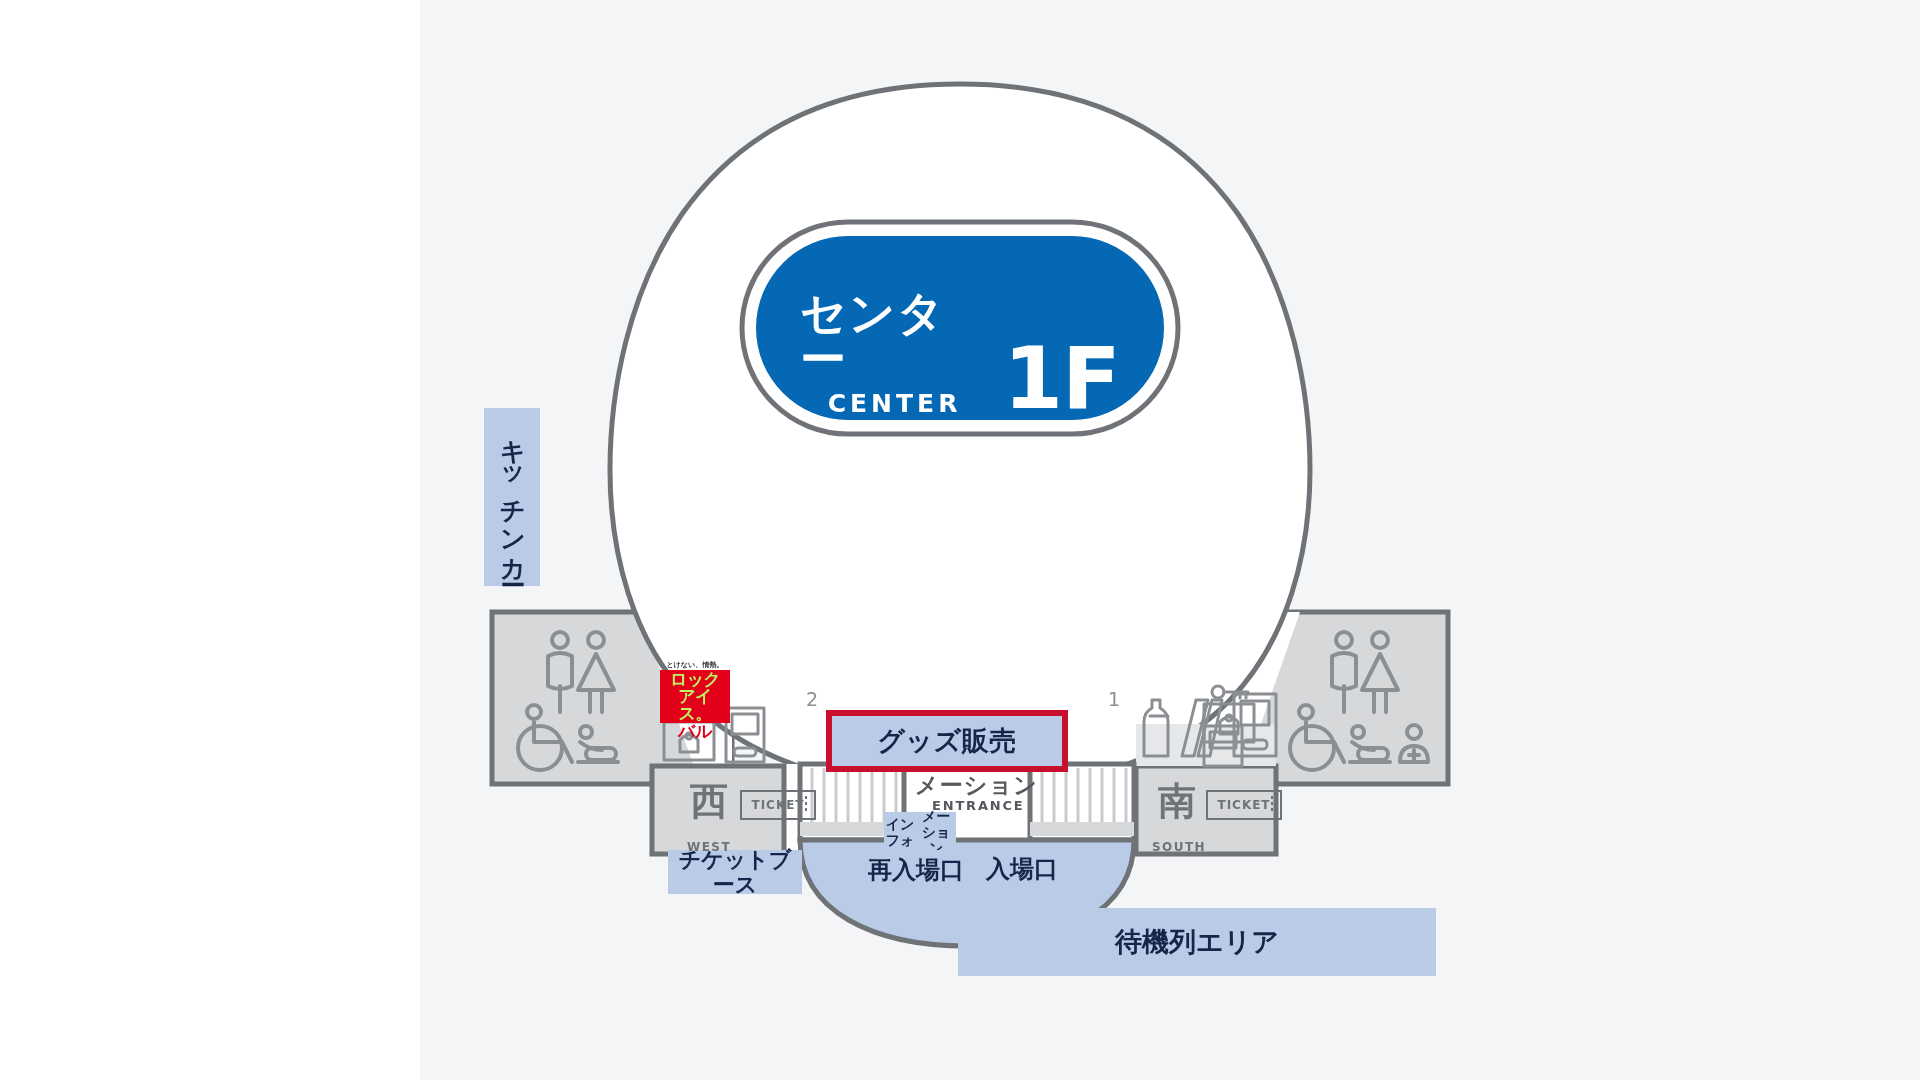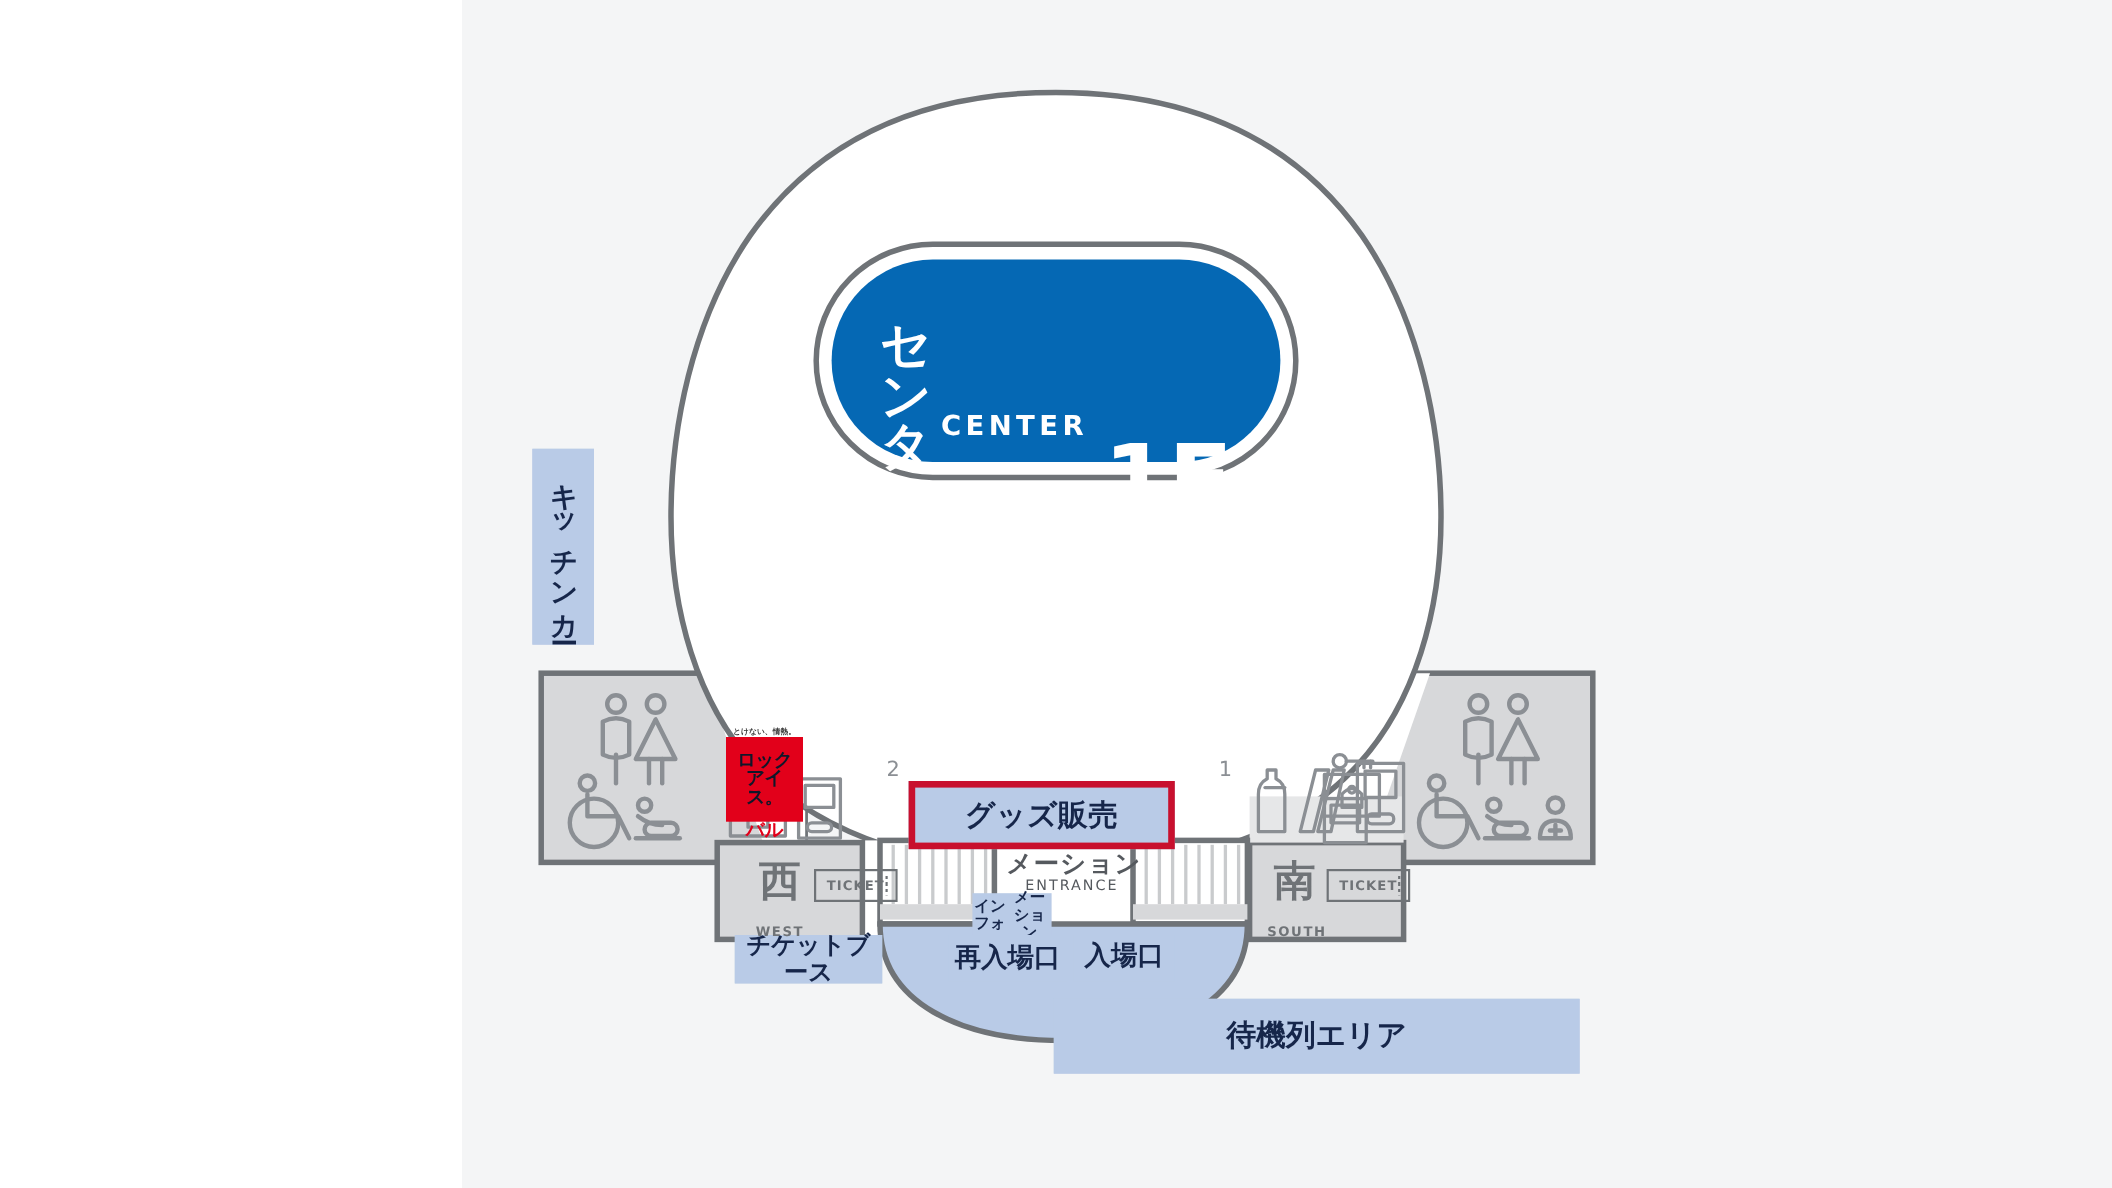--- a/index.html
+++ b/index.html
@@ -30,21 +30,21 @@
     color:#ffffff;gap:14px;
   }
   .c-jp{font-size:46px;font-weight:bold;letter-spacing:.03em;line-height:1;}
   .c-en{font-size:25px;font-weight:bold;letter-spacing:.16em;line-height:1;
         margin-top:9px;text-align:center;}
   .c-floor{font-size:86px;font-weight:bold;line-height:.86;letter-spacing:-.01em;}
   .gate-num{
     position:absolute;color:#8b8f94;font-size:19px;font-weight:normal;
   }
   .ent-jp{position:absolute;color:#55595e;font-size:23px;font-weight:bold;letter-spacing:.05em;}
-  .ent-en{position:absolute;color:#55595e;font-size:13px;font-weight:normal;letter-spacing:.14em;}
+  .ent-en{position:absolute;color:#55595e;font-size:13px;font-weight:bold;letter-spacing:.14em;}
   .dirmark{position:absolute;color:#6f7377;text-align:center;}
   .dir-kanji{font-size:38px;font-weight:bold;line-height:1;}
   .dir-en{font-size:12px;font-weight:bold;letter-spacing:.12em;margin-top:20px;}
   .ticket-chip{
     position:absolute;border:2px solid #6f7377;color:#6f7377;
     font-size:12px;font-weight:bold;letter-spacing:.08em;
     display:flex;align-items:center;justify-content:center;
   }
   .ticket-chip::after{
     content:"";position:absolute;right:7px;top:4px;bottom:4px;width:2px;
@@ -52,22 +52,22 @@
   }
   .goods-hl{
     position:absolute;border:6px solid #c8102e;background:#b9cbe7;
     display:flex;align-items:center;justify-content:center;
     color:#16264a;font-weight:bold;font-size:27px;letter-spacing:.02em;
   }
   .logo-red{
     position:absolute;text-align:center;color:#e2001a;line-height:1;
   }
   .logo-top{font-size:7px;font-weight:bold;color:#3a3a3a;letter-spacing:.01em;}
-  .logo-m1{font-size:17px;font-weight:bold;background:#e2001a;color:#0f172a;
-           padding:13px 2px;display:inline-block;margin-top:1px;letter-spacing:-.04em;}
+  .logo-m1{font-size:17px;font-weight:bold;background:#e2001a;color:#bef264;
+           padding:1px 2px;display:inline-block;margin-top:1px;letter-spacing:-.04em;}
   .logo-m2{font-size:17px;font-weight:bold;color:#e2001a;letter-spacing:-.02em;}
 </style>
 </head>
 <body>
 
 <div id="stage">
 
   <div class="map-canvas"></div>
 
   <svg class="layer" viewBox="0 0 1920 1080">
@@ -266,21 +266,21 @@
           <rect x="1234" y="694" width="42" height="62"></rect>
           <rect x="1241" y="701" width="28" height="24"></rect>
           <rect x="1243" y="740" width="24" height="9" rx="4"></rect>
         </g>
       </g>
 
     </g>
   </svg>
 
   <div class="center-chip" style="left:800px;top:290px;width:320px;">
-    <div style="display:flex;flex-direction:row;align-items:center;">
+    <div style="display:flex;flex-direction:column;align-items:center;">
       <div class="c-jp">センター</div>
       <div class="c-en">CENTER</div>
     </div>
     <div class="c-floor">1F</div>
   </div>
 
   <div class="lbl-box vert" style="left:484px;top:408px;width:56px;height:178px;font-size:25px;letter-spacing:.04em;">キッチンカー</div>
 
   <div class="gate-num" style="left:806px;top:688px;">2</div>
   <div class="gate-num" style="left:1108px;top:688px;">1</div>

